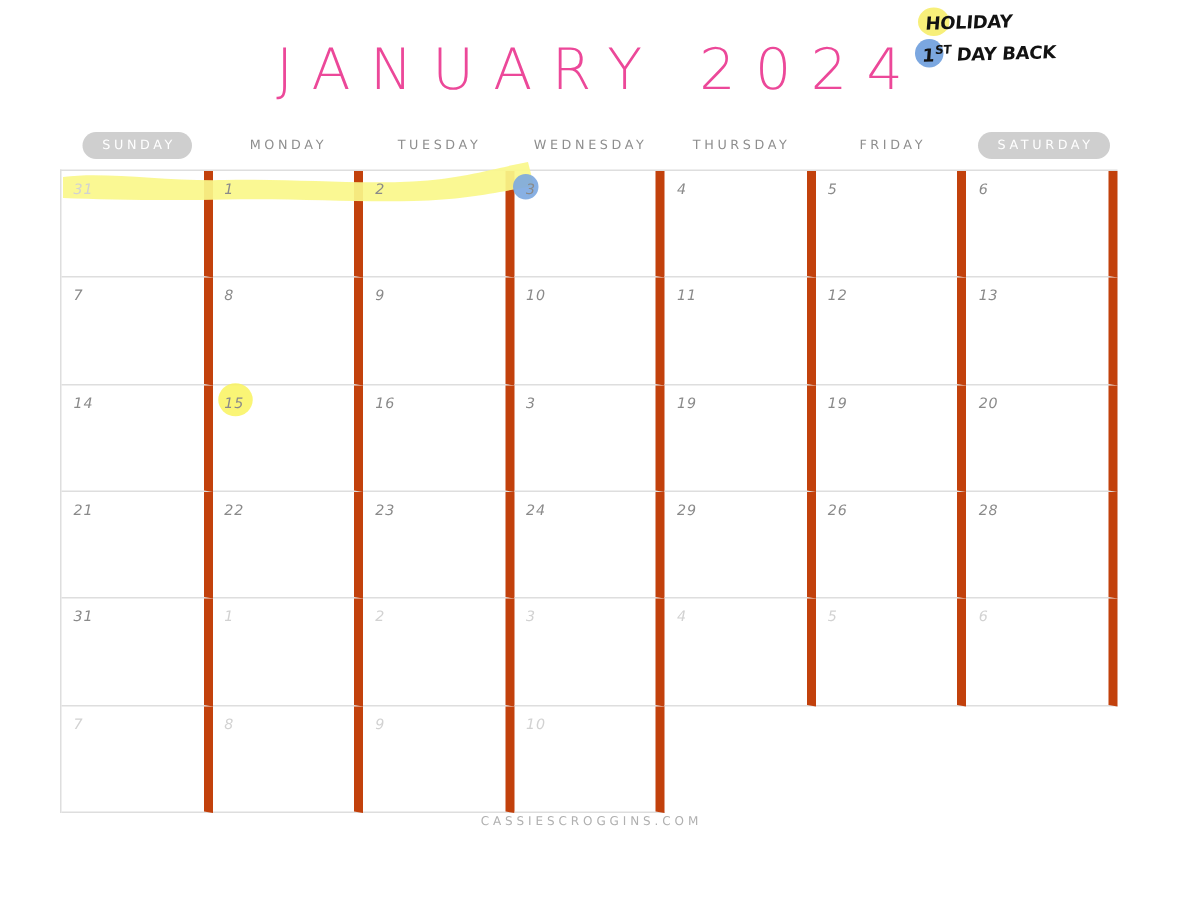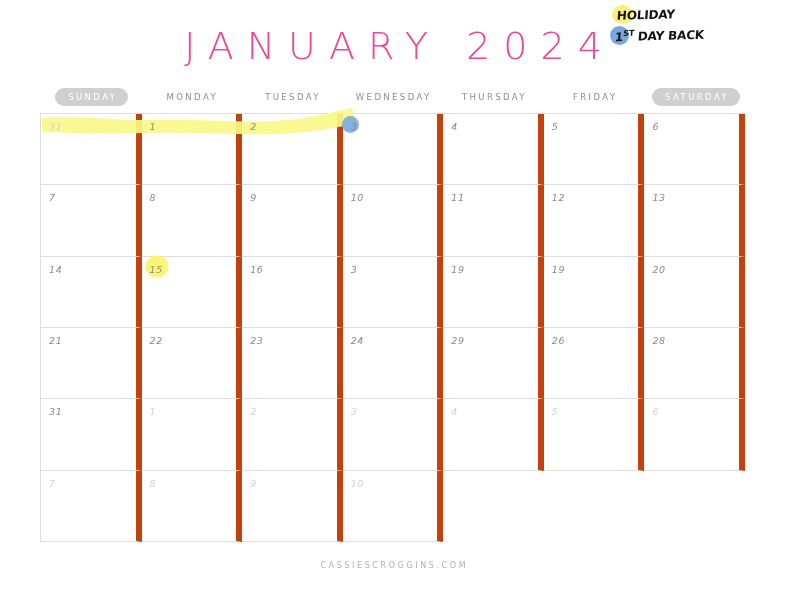--- a/index.html
+++ b/index.html
@@ -163,21 +163,21 @@
     width: 786px;
     height: 608px;
     pointer-events: none;
     z-index: 2;
   }
 
   
   #footer-credit {
     position: absolute;
     left: 0;
-    top: 561px;
+    top: 543px;
     width: 786px;
     text-align: center;
     font-family: "DejaVu Sans", sans-serif;
     font-size: 8px;
     letter-spacing: 2.6px;
     text-indent: 2.6px;
     color: #b0b0b0;
     white-space: nowrap;
   }
 </style>

